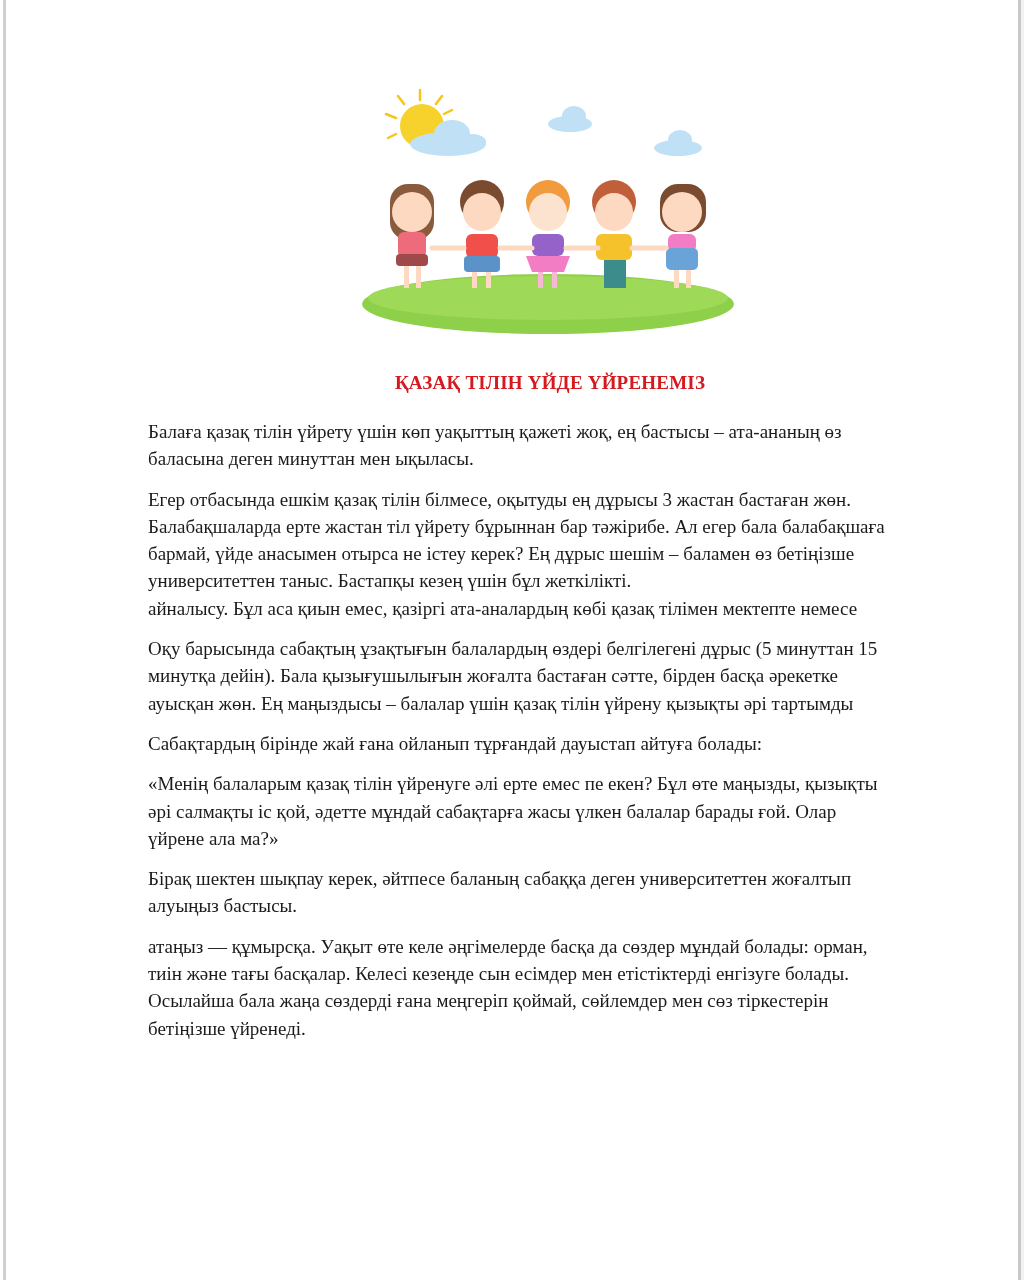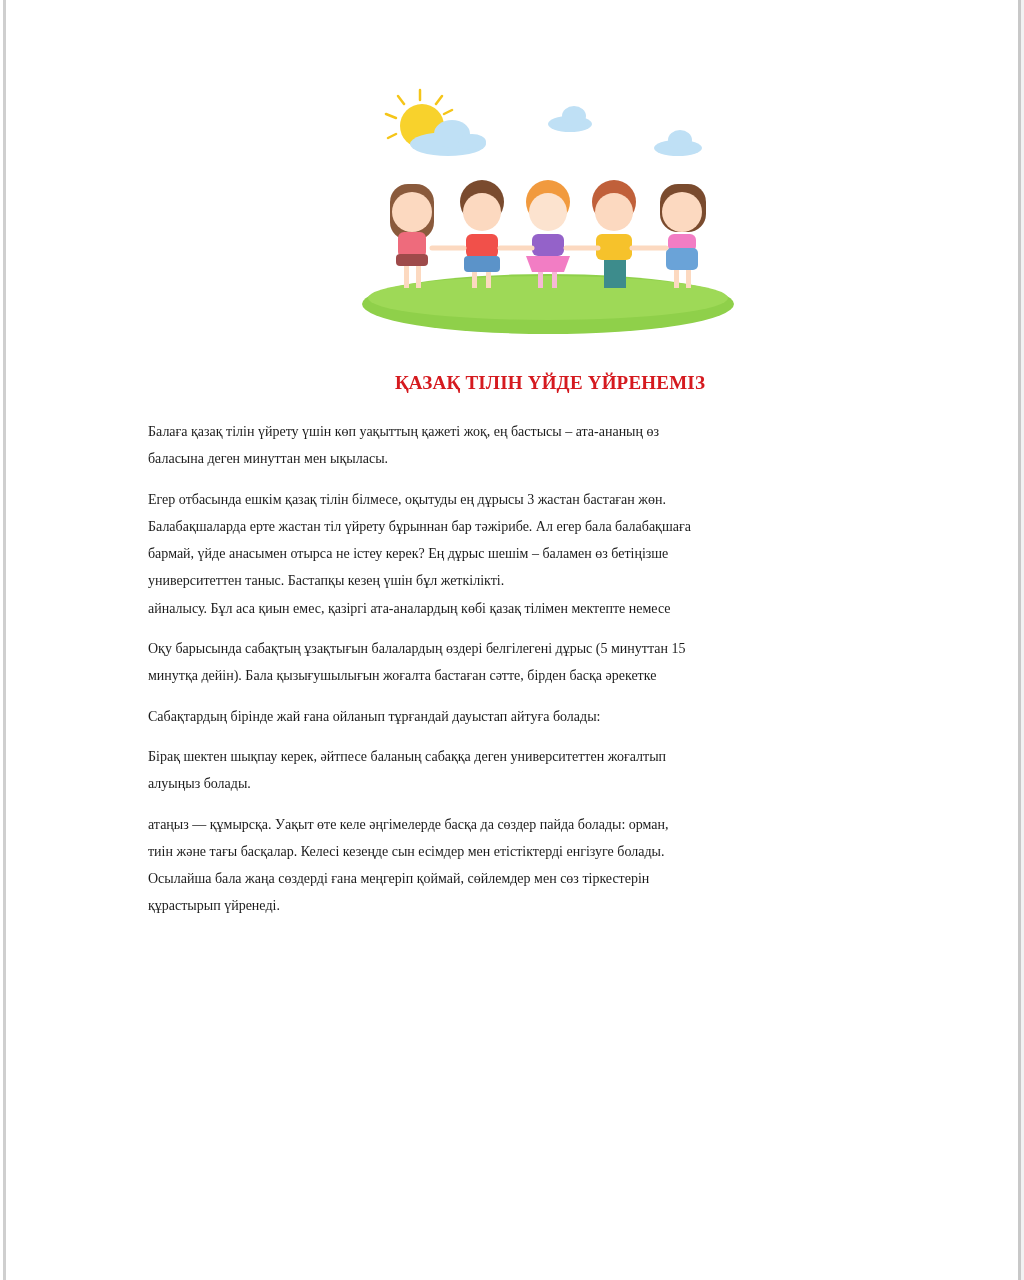--- a/index.html
+++ b/index.html
@@ -47,21 +47,21 @@
       font-weight: bold;
       font-size: 19px;
       color: #d51a1f;
       letter-spacing: 0.2px;
     }
     .content {
       position: absolute;
       left: 148px; top: 418px;
       width: 820px;
       font-family: "Liberation Serif", serif;
-      font-size: 14px;
+      font-size: 19px;
       line-height: 27.3px;
       color: #1b1b1b;
     }
     .content p {
       margin: 0 0 13px 0;
     }
     .line { display: block; white-space: nowrap; }
   </style>
 </head>
 <body>
@@ -153,27 +153,33 @@
   <p>
     <span class="line">Егер отбасында ешкім қазақ тілін білмесе, оқытуды ең дұрысы 3 жастан бастаған жөн.</span>
     <span class="line">Балабақшаларда ерте жастан тіл үйрету бұрыннан бар тәжірибе. Ал егер бала балабақшаға</span>
     <span class="line">бармай, үйде анасымен отырса не істеу керек? Ең дұрыс шешім – баламен өз бетіңізше</span>
     <span class="line">университеттен таныс. Бастапқы кезең үшін бұл жеткілікті.</span>
     <span class="line">айналысу. Бұл аса қиын емес, қазіргі ата-аналардың көбі қазақ тілімен мектепте немесе</span>
   </p>
   <p>
     <span class="line">Оқу барысында сабақтың ұзақтығын балалардың өздері белгілегені дұрыс (5 минуттан 15</span>
     <span class="line">минутқа дейін). Бала қызығушылығын жоғалта бастаған сәтте, бірден басқа әрекетке</span>
+    <span class="line">ауысқан жөн. Ең маңыздысы – балалар үшін қазақ тілін үйрену қызықты әрі тартымды</span>
   </p>
   <p>
     <span class="line">Сабақтардың бірінде жай ғана ойланып тұрғандай дауыстап айтуға болады:</span>
   </p>
   <p>
-    <span class="line">Бірақ шектен шықпау керек, әйтпесе баланың сабаққа деген университеттен жоғалтып</span>
-    <span class="line">алуыңыз болады.</span>
+    <span class="line">«Менің балаларым қазақ тілін үйренуге әлі ерте емес пе екен? Бұл өте маңызды, қызықты</span>
+    <span class="line">әрі салмақты іс қой, әдетте мұндай сабақтарға жасы үлкен балалар барады ғой. Олар</span>
+    <span class="line">үйрене ала ма?»</span>
   </p>
   <p>
-    <span class="line">атаңыз — құмырсқа. Уақыт өте келе әңгімелерде басқа да сөздер пайда болады: орман,</span>
+    <span class="line">Бірақ шектен шықпау керек, әйтпесе баланың сабаққа деген университеттен жоғалтып</span>
+    <span class="line">алуыңыз бастысы.</span>
+  </p>
+  <p>
+    <span class="line">атаңыз — құмырсқа. Уақыт өте келе әңгімелерде басқа да сөздер мұндай болады: орман,</span>
     <span class="line">тиін және тағы басқалар. Келесі кезеңде сын есімдер мен етістіктерді енгізуге болады.</span>
     <span class="line">Осылайша бала жаңа сөздерді ғана меңгеріп қоймай, сөйлемдер мен сөз тіркестерін</span>
-    <span class="line">құрастырып үйренеді.</span>
+    <span class="line">бетіңізше үйренеді.</span>
   </p>
 </div>
 
 </body></html>

